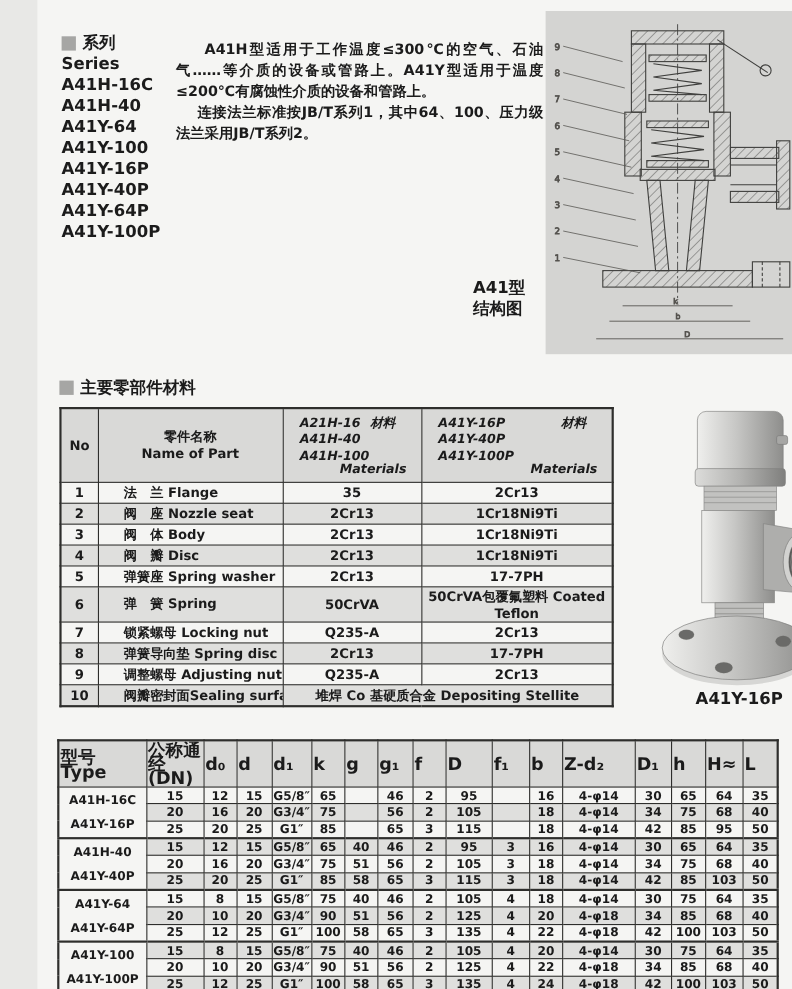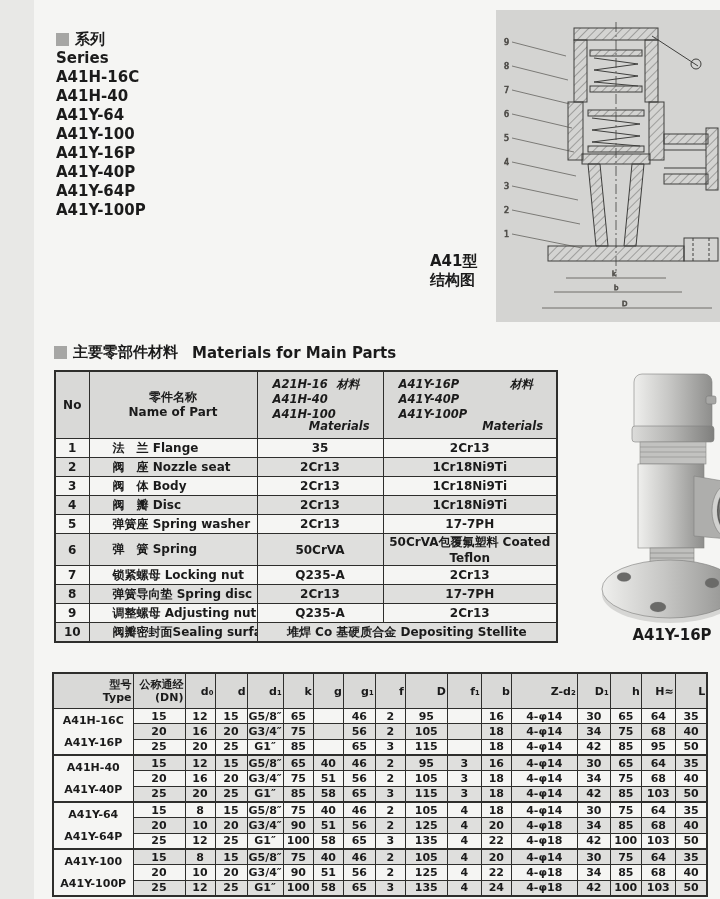--- a/index.html
+++ b/index.html
@@ -42,21 +42,21 @@
   .mat-head .cn{position:absolute;right:22px;top:2px;}
   .mat-head .en{position:absolute;right:12px;bottom:1px;}
   .name-head{text-align:center;font-size:12px;line-height:15px;}
 
   
   .photo{position:absolute;left:560px;top:368px;width:156px;height:256px;}
   .photo-caption{position:absolute;left:560px;top:626px;width:156px;text-align:center;font-weight:bold;font-size:15px;}
 
   
   .dims-table{position:absolute;left:18px;top:672px;font-size:11px;border:2px solid var(--border_dark,#2e2e2c);}
-  .dims-table thead th{height:32px;white-space:pre-line;text-align:right;vertical-align:middle;font-size:11px;line-height:13px;}
+  .dims-table thead th{height:32px;white-space:pre-line;text-align:left;vertical-align:middle;font-size:16px;line-height:13px;}
   .dims-table td{height:14px;text-align:center;padding:0 1px;}
   .dims-table td.c-type{background:var(--page_bg,#f5f5f3);vertical-align:middle;padding:0;}
   .dims-table td.c-type .twrap{display:flex;flex-direction:column;justify-content:space-around;height:45px;}
   .dims-table tr.gstart td{border-top:2px solid var(--border_dark,#2e2e2c);}
 
   svg text{font-family:"DejaVu Sans",sans-serif;}
 </style>
 </head>
 <body>
 
@@ -73,20 +73,24 @@
         <div>A41H-40</div>
         <div>A41Y-64</div>
         <div>A41Y-100</div>
         <div>A41Y-16P</div>
         <div>A41Y-40P</div>
         <div>A41Y-64P</div>
         <div>A41Y-100P</div>
       </div>
   </div>
 
+  <div class="intro">
+    <p class="p1">A41H型适用于工作温度≤300℃的空气、石油气……等介质的设备或管路上。A41Y型适用于温度≤200℃有腐蚀性介质的设备和管路上。</p>
+    <p class="p2">连接法兰标准按JB/T系列1，其中64、100、压力级法兰采用JB/T系列2。</p>
+  </div>
 
   <div class="draw-panel">
     <svg width="252" height="312" viewBox="0 0 252 312">
       <defs>
         <pattern id="hatch" width="6" height="6" patternUnits="userSpaceOnUse" patternTransform="rotate(45)">
           <line x1="0" y1="0" x2="0" y2="6" stroke="#6f6f6d" stroke-width="1.1"></line>
         </pattern>
       </defs>
       <g stroke="#3f3f3d" stroke-width="1" fill="none">
 
@@ -167,21 +171,20 @@
     </svg>
   </div>
   <div class="draw-label">
     <div>A41型</div>
     <div>结构图</div>
   </div>
 
   <div class="sec-title" style="left:20px;top:343px;">
     <span class="bullet"></span>
     <span>主要零部件材料</span>
-    <span class="en">Materials for Main Parts</span>
   </div>
 
   <table class="materials-table">
     <colgroup>
         <col style="width:34px">
         <col style="width:168px">
         <col style="width:126px">
         <col style="width:174px">
       </colgroup>
     <thead>

